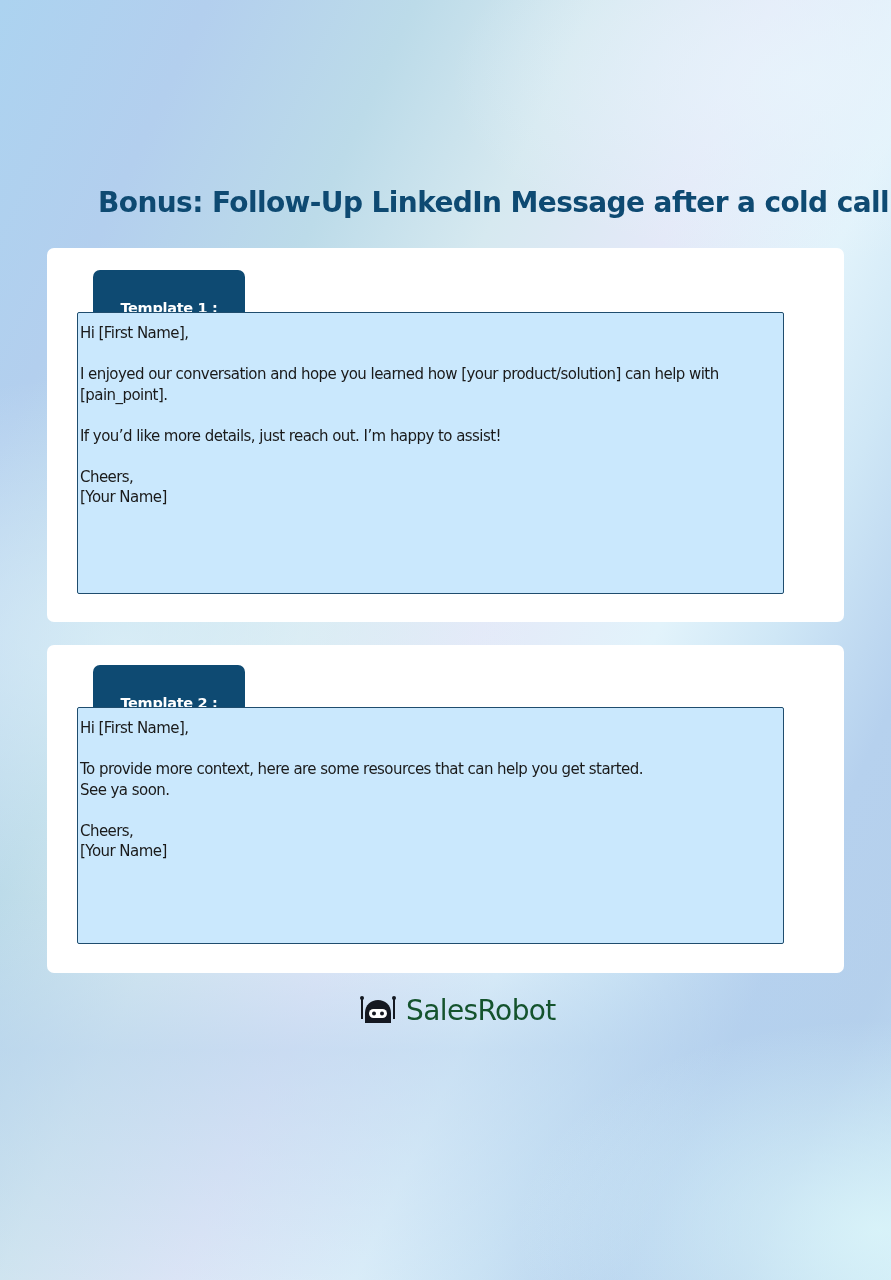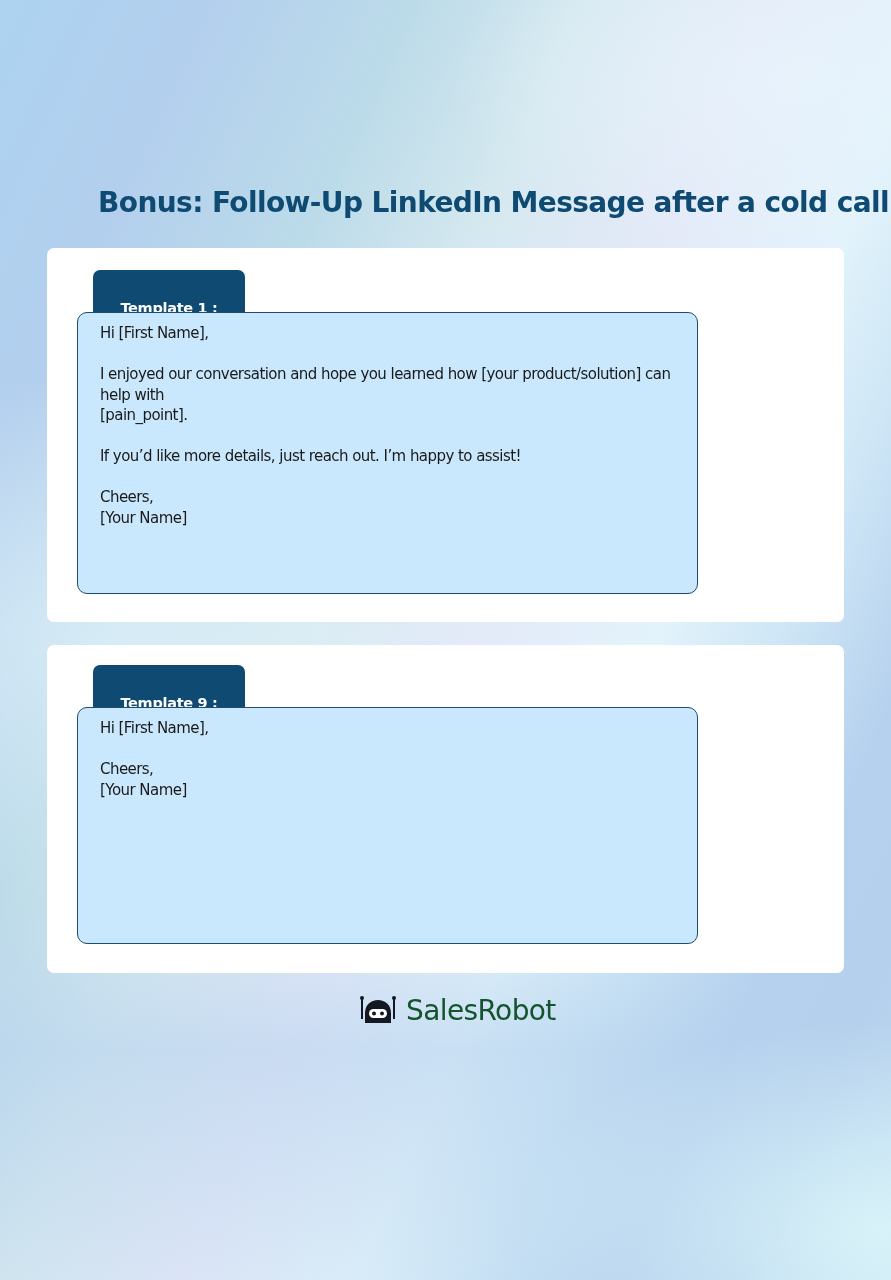--- a/index.html
+++ b/index.html
@@ -59,25 +59,25 @@
     font-weight: bold;
     font-size: 14.5px;
     letter-spacing: -0.3px;
     text-align: center;
     padding-top: 30px;
   }
   .card-1 .tab { top: 22px; }
   .card-2 .tab { top: 20px; }
   .msg-box {
     position: absolute;
-    left: 30px; width: 621px;
+    left: 30px; width: 707px;
     background: #cae8fd;
     border: 1.5px solid #1f4d6e;
-    border-radius: 10px;
-    padding: 10px 22px;
+    border-radius: 2px;
+    padding: 10px 2px;
     color: #1a1a1a;
     font-family: "DejaVu Sans", sans-serif;
     font-size: 15px;
     letter-spacing: -0.55px;
     line-height: 20.5px;
   }
   .card-1 .msg-box { top: 64px; height: 282px; }
   .card-2 .msg-box { top: 62px; height: 237px; }
   .para { margin-bottom: 20.5px; white-space: pre-line; }
   .para:last-child { margin-bottom: 0; }
@@ -109,23 +109,25 @@
     <p class="para">Hi [First Name],</p>
     <p class="para">I enjoyed our conversation and hope you learned how [your product/solution] can help with
 [pain_point].</p>
     <p class="para">If you’d like more details, just reach out. I’m happy to assist!</p>
     <p class="para">Cheers,
 [Your Name]</p>
   </div>
 </section>
 
 <section class="card card-2">
-  <div class="tab">Template 9 :</div>
+  <div class="tab">Template 2 :</div>
   <div class="msg-box">
     <p class="para">Hi [First Name],</p>
+    <p class="para">To provide more context, here are some resources that can help you get started.
+See ya soon.</p>
     <p class="para">Cheers,
 [Your Name]</p>
   </div>
 </section>
 
 <div class="logo">
   <svg class="logo-icon" viewBox="0 0 40 30">
     <line x1="4" y1="3" x2="4" y2="24" stroke="#141821" stroke-width="2"></line>
     <circle cx="4" cy="3" r="2" fill="#141821"></circle>
     <line x1="36" y1="3" x2="36" y2="24" stroke="#141821" stroke-width="2"></line>

